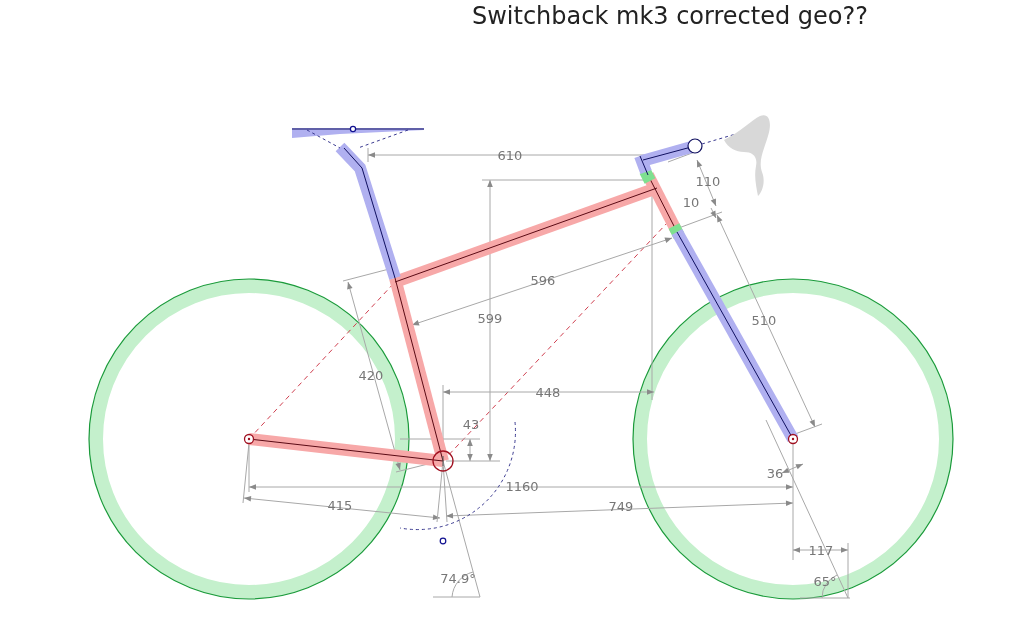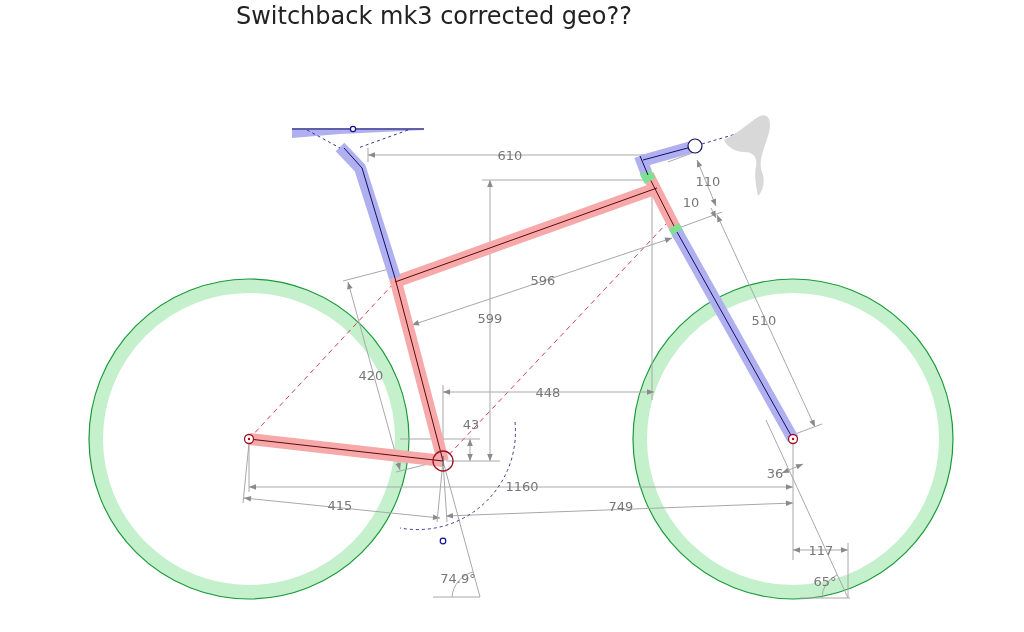--- a/index.html
+++ b/index.html
@@ -1,17 +1,17 @@
 <!DOCTYPE html>
 <html><head>
 <meta charset="utf-8">
 <style>
   html, body { margin:0; padding:0; background:#ffffff; }
   body { width:1024px; height:632px; overflow:hidden; position:relative; font-family:"DejaVu Sans", sans-serif; }
-  .title { position:absolute; left:0; top:2px; width:868px; text-align:center; font-size:24px; color:#222; font-family:"DejaVu Sans", sans-serif; }
+  .title { position:absolute; left:0; top:2px; width:868px; text-align:right; font-size:24px; color:#222; font-family:"DejaVu Sans", sans-serif; }
   svg { position:absolute; left:0; top:0; }
   .dim-text { font-family:"DejaVu Sans", sans-serif; font-size:13px; fill:#777; }
   .dimline { stroke:#a8a8a8; stroke-width:1; fill:none; }
 </style>
 </head>
 <body>
 
 <div class="title">Switchback mk3 corrected geo??</div>
 
 <svg width="1024" height="632" viewBox="0 0 1024 632">

